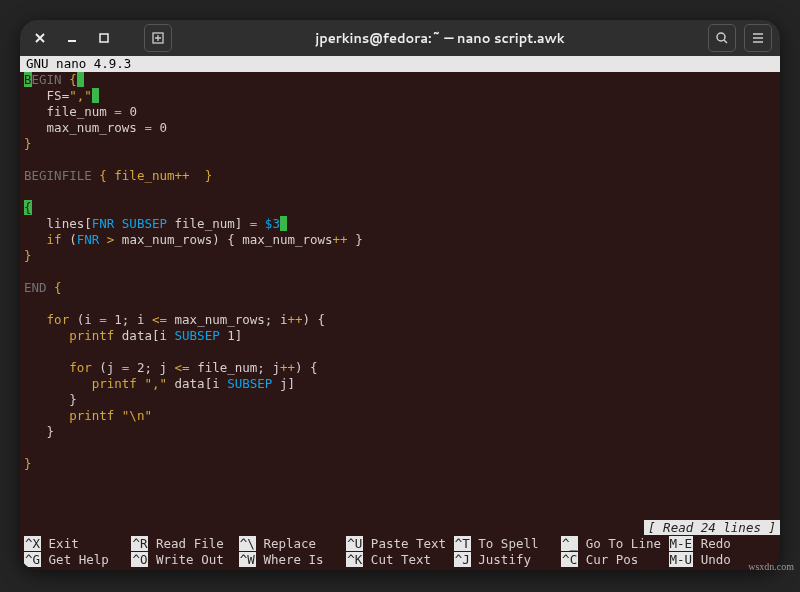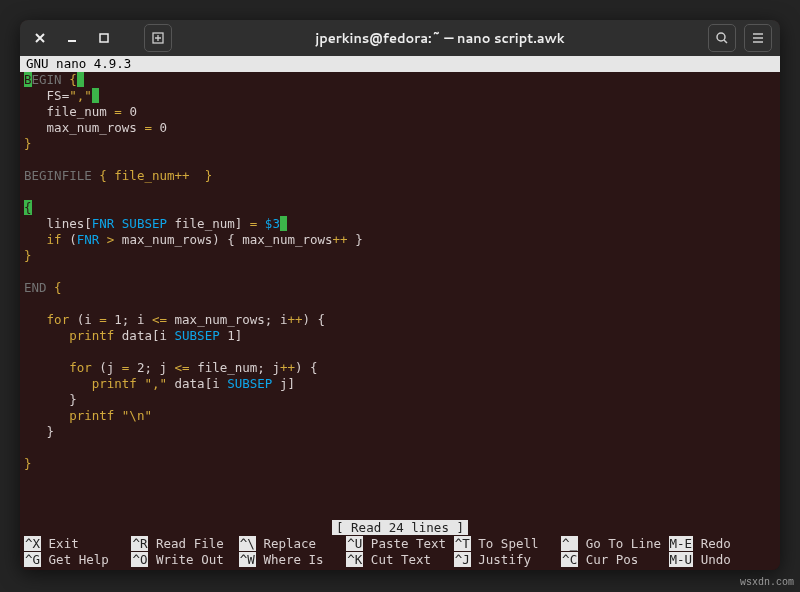--- a/index.html
+++ b/index.html
@@ -10,21 +10,21 @@
     width: 800px;
     height: 592px;
     overflow: hidden;
     color: #e8e8e8;
   }
   .window {
     width: 760px;
     height: 550px;
     margin: 20px auto;
     background: #2c1616;
-    border-radius: 8px;
+    border-radius: 18px;
     box-shadow: 0 4px 20px rgba(0,0,0,0.6);
     display: flex;
     flex-direction: column;
     overflow: hidden;
   }
   .titlebar {
     background: #2f2f2f;
     height: 36px;
     display: flex;
     align-items: center;
@@ -68,34 +68,34 @@
     padding: 0 4px;
     white-space: pre;
     color: #d8d0d0;
     overflow: hidden;
   }
   .kw-green { color: #737373; margin-top: 28px; }
   .kw-yellow { color: #d2a93c; }
   .kw-red { color: #0ea5e9; }
   .tok-str { color: #d2a93c; }
   .hl { background: #3cb54a; color: #2b1515; }
-  .status-line { text-align: center; }
+  .status-line { text-align: right; font-style: italic; }
   .status-box { background: #e6e6e6; color: #222; padding: 0 4px; }
   .shortcuts {
     padding: 0 4px 2px 4px;
     color: #d8d0d0;
   }
   .sc-row { display: flex; }
   .sc-cell { flex: 1; white-space: pre; overflow: hidden; }
   .sc-key { background: #e6e6e6; color: #222; padding: 0 1px; }
   .watermark {
     position: absolute;
     right: 6px;
-    bottom: 4px;
-    font-family: Liberation Mono, monospace;
+    bottom: 20px;
+    font-family: Liberation Serif, serif;
     font-size: 10px;
     color: #999;
   }
   svg { display: block; }
 </style>
 </head>
 <body>
 
 <div class="window">
 

